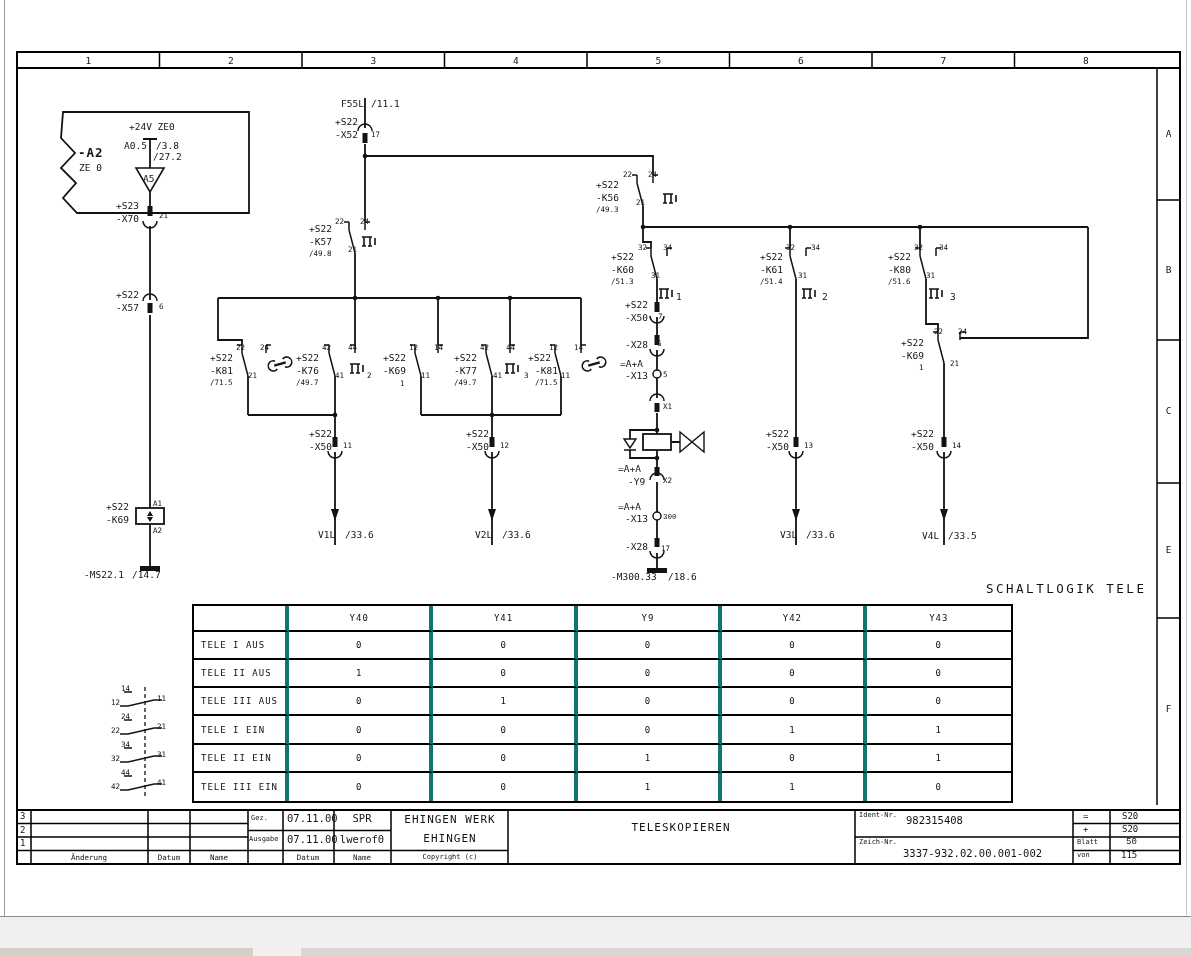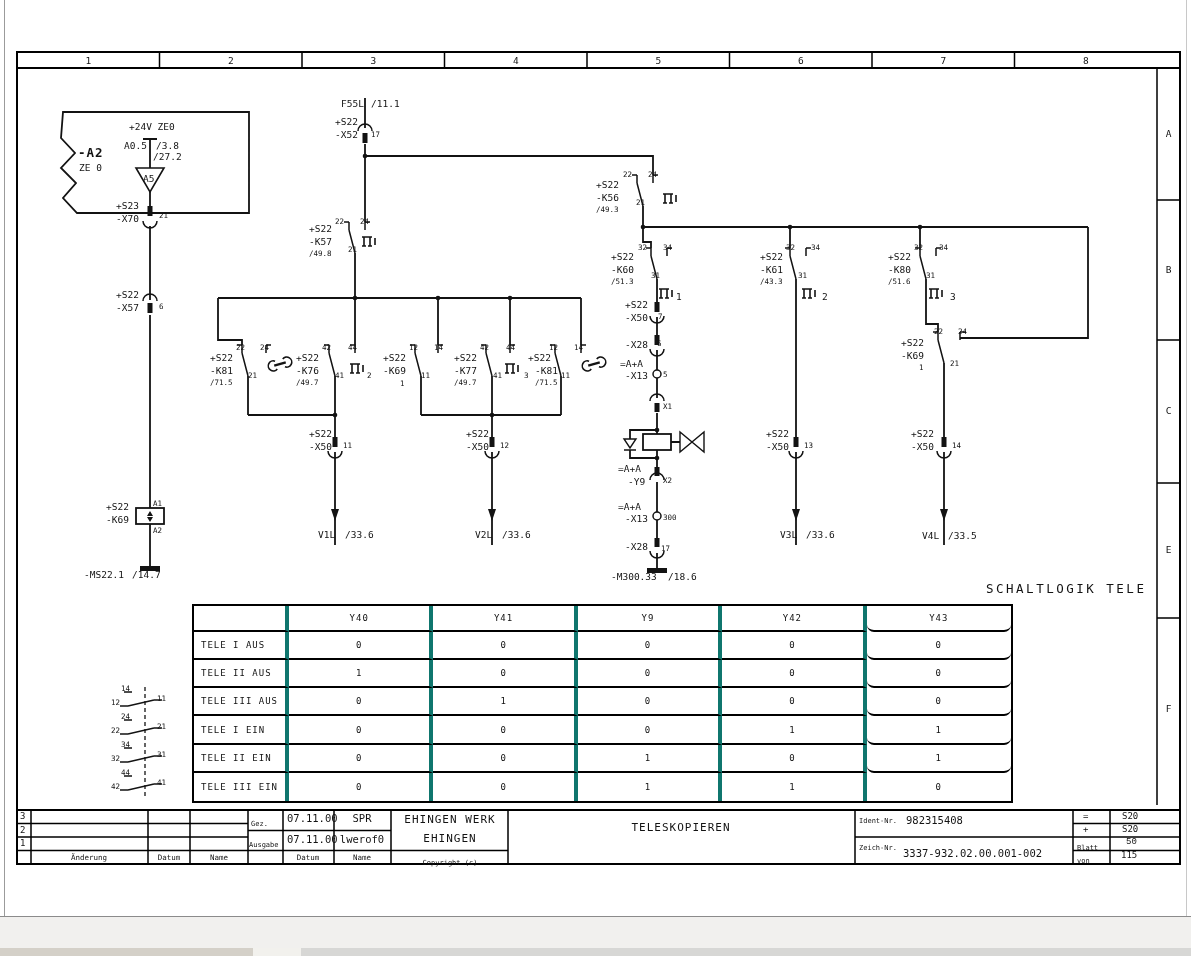--- a/index.html
+++ b/index.html
@@ -14,26 +14,26 @@
   .colhdr{position:absolute;top:53px;height:14px;font-size:9.5px;display:flex;align-items:center;justify-content:center;color:#131313;}
   .rowltr{position:absolute;left:1158px;width:21px;font-size:9.5px;text-align:center;color:#131313;}
   #schaltlogik{position:absolute;left:986px;top:581px;font-size:12.5px;letter-spacing:2.5px;color:#131313;}
   
   #logic-table{position:absolute;left:192px;top:604px;width:821px;height:199px;
      border:2px solid #000;box-sizing:border-box;display:grid;
      grid-template-columns:95px repeat(5,1fr);grid-template-rows:26px repeat(6,1fr);
      font-size:9px;background:#fff;}
   #logic-table .c{border-right:4px solid #0f766e;border-bottom:2px solid #000;
      display:flex;align-items:center;justify-content:center;letter-spacing:1px;}
-  #logic-table .c.last{border-right:none;border-radius:7px;}
+  #logic-table .c.last{border-right:none;}
   #logic-table .c.bot{border-bottom:none;}
   #logic-table .c.rl{justify-content:flex-start;padding-left:7px;}
   
   .tb{position:absolute;line-height:1;white-space:pre;color:#131313;}
-  .f7{font-size:7px;margin-top:6px;} .f75{font-size:7.5px;} .f9{font-size:9px;} .f10{font-size:10.5px;} .f11{font-size:11px;letter-spacing:1px;}
+  .f7{font-size:7px;} .f75{font-size:7.5px;} .f9{font-size:9px;} .f10{font-size:10.5px;} .f11{font-size:11px;letter-spacing:1px;}
   .ctr{transform:translateX(-50%);}
   
   #toolbar{position:absolute;left:0;top:917px;width:1191px;height:31px;background:#f1f0ee;}
   
   .strip{position:absolute;top:948px;height:8px;}
 </style>
 </head>
 <body>
 
 <div id="page" style="position:absolute;left:0;top:0;width:1191px;height:916px;background:#fff;">
@@ -222,28 +222,28 @@
       <span class="lbl s8" style="left: 657px; top: 340px;">6</span>
       <span class="lbl" style="left: 620px; top: 359px;">=A+A</span>
       <span class="lbl" style="left: 625px; top: 371px;">-X13</span>
       <span class="lbl s8" style="left: 663px; top: 371px;">5</span>
       <span class="lbl s8" style="left: 663px; top: 403px;">X1</span>
       <span class="lbl" style="left: 618px; top: 464px;">=A+A</span>
       <span class="lbl" style="left: 628px; top: 477px;">-Y9</span>
       <span class="lbl s8" style="left: 663px; top: 477px;">X2</span>
       <span class="lbl" style="left: 618px; top: 502px;">=A+A</span>
       <span class="lbl" style="left: 625px; top: 514px;">-X13</span>
-      <span class="lbl s8" style="left: 663px; top: 514px;">300</span>
+      <span class="lbl s8" style="left: 663px; top: 514px; font-family: Liberation Mono, monospace;">300</span>
       <span class="lbl" style="left: 625px; top: 542px;">-X28</span>
       <span class="lbl s8" style="left: 661px; top: 545px;">17</span>
       <span class="lbl" style="left: 611px; top: 572px;">-M300.33</span>
       <span class="lbl" style="left: 668px; top: 572px;">/18.6</span>
       <span class="lbl" style="left: 760px; top: 252px;">+S22</span>
       <span class="lbl" style="left: 760px; top: 265px;">-K61</span>
-      <span class="lbl s8" style="left: 760px; top: 278px;">/43.3</span>
+      <span class="lbl s8" style="left: 760px; top: 278px;">/51.4</span>
       <span class="lbl s8" style="left: 786px; top: 244px;">32</span>
       <span class="lbl s8" style="left: 811px; top: 244px;">34</span>
       <span class="lbl s8" style="left: 798px; top: 272px;">31</span>
       <span class="lbl" style="left: 822px; top: 292px;">2</span>
       <span class="lbl" style="left: 766px; top: 429px;">+S22</span>
       <span class="lbl" style="left: 766px; top: 442px;">-X50</span>
       <span class="lbl s8" style="left: 804px; top: 442px;">13</span>
       <span class="lbl" style="left: 780px; top: 530px;">V3L</span>
       <span class="lbl" style="left: 806px; top: 530px;">/33.6</span>
       <span class="lbl" style="left: 888px; top: 252px;">+S22</span>

